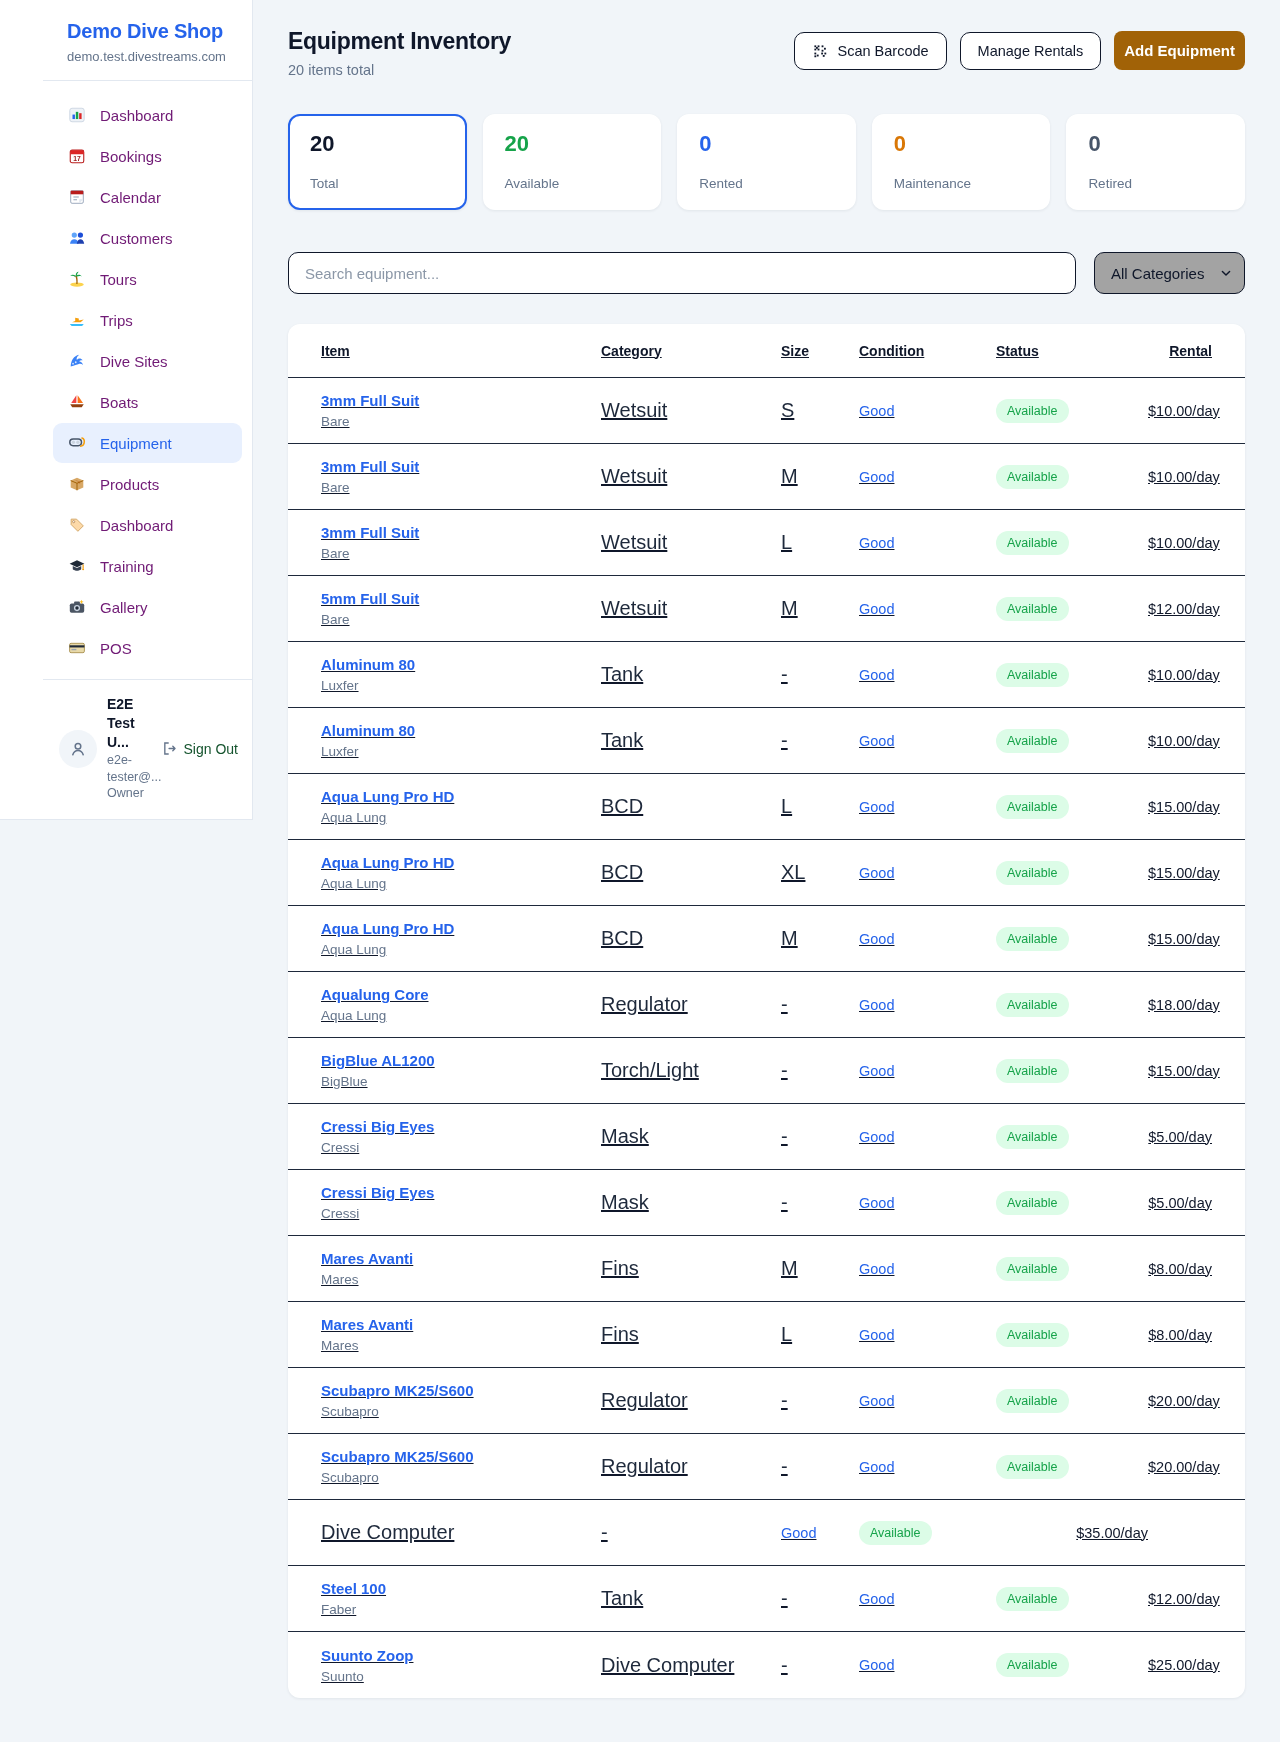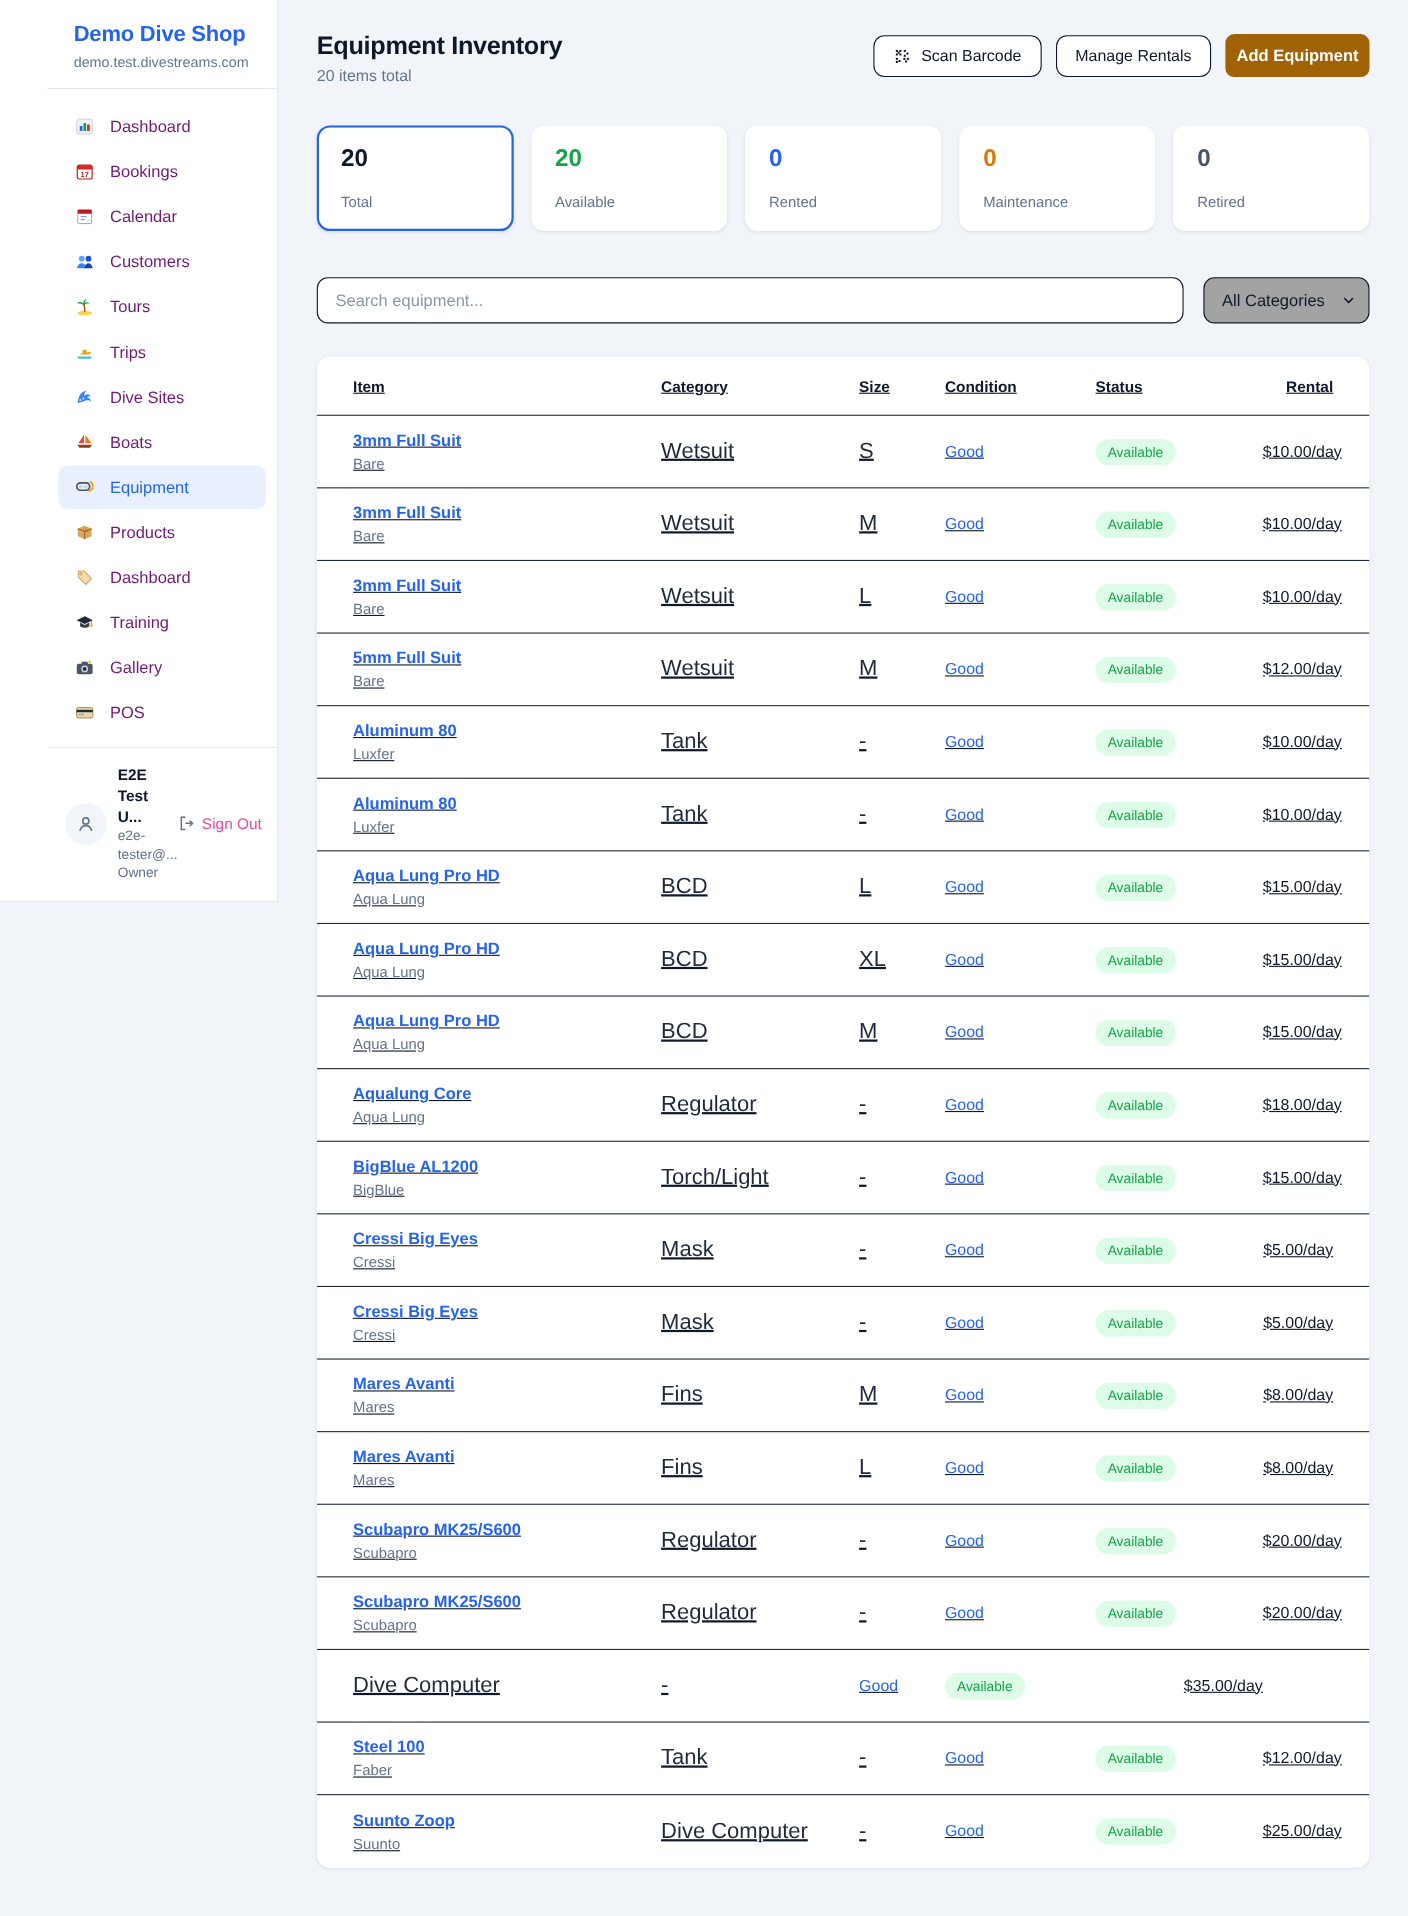--- a/index.html
+++ b/index.html
@@ -39,21 +39,21 @@
   .avatar {
     width:38px; height:38px; border-radius:50%;
     background:#f1f5f9; flex:0 0 38px;
     display:flex; align-items:center; justify-content:center;
   }
   .user-meta { line-height:1.35; min-width:0; }
   .user-name { font-size:14px; font-weight:700; color:#0f172a; }
   .user-email, .user-role { font-size:12.5px; color:#64748b; }
   .signout {
     margin-left:auto; display:flex; align-items:center; gap:6px;
-    color:#ec4899; font-size:14px; cursor:pointer; white-space:nowrap;
+    color:#14532d; font-size:14px; cursor:pointer; white-space:nowrap;
   }
   
   .main { margin-left:253px; padding:28px 35px 0; }
   .page-header { display:flex; justify-content:space-between; align-items:flex-start; }
   .page-title { font-size:23px; font-weight:700; letter-spacing:-0.3px; }
   .page-subtitle { font-size:14.5px; color:#64748b; margin-top:7px; }
   .header-actions { display:flex; gap:13px; align-items:center; margin-top:3px; }
   .btn { cursor:pointer; font-family:inherit; }
   .btn-outline {
     border:1.5px solid #0f172a; border-radius:10px; background:#fff;

